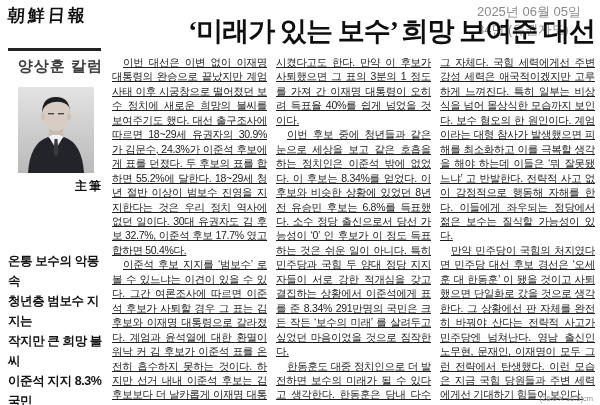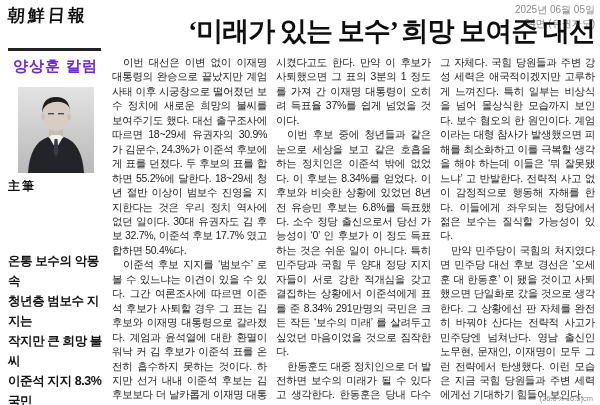--- a/index.html
+++ b/index.html
@@ -9,54 +9,54 @@
     overflow:hidden;margin:0 auto;
   }
   
   .logo{
     position:absolute;left:8px;top:4px;
     font-family:"Liberation Serif","DejaVu Serif",serif;
     font-weight:bold;font-size:17px;letter-spacing:3px;color:#111;
     transform:skewX(-4deg);
   }
   .dateline{
-    position:absolute;right:5px;top:3px;text-align:right;
-    font-size:10px;line-height:1.35;color:#8a8a8a;
+    position:absolute;right:19px;top:3px;
+    font-size:13px;line-height:1.35;color:#8a8a8a;
   }
   
   .headline{
     position:absolute;left:110px;right:5px;top:13px;
     text-align:right;
     font-family:"Liberation Serif","DejaVu Serif",serif;
     font-weight:bold;font-size:27px;letter-spacing:-1px;color:#0e0e0e;
     white-space:nowrap;
   }
   
   .rail{position:absolute;left:8px;top:48px;width:95px;}
   .rail-rule{border-top:3px solid #222;width:93px;height:0;margin:0 0 6px 0;}
-  .rail-title{text-align:center;font-weight:bold;font-size:15px;letter-spacing:1px;color:#6d28d9;}
+  .rail-title{text-align:right;font-weight:bold;font-size:15px;letter-spacing:1px;color:#404040;}
   .photo-wrap{width:76px;height:86px;margin:11px auto 5px auto;}
   .photo-wrap svg{display:block;width:76px;height:86px;}
   .photo-caption{
-    text-align:left;font-size:12px;font-weight:bold;color:#111;
+    text-align:right;font-size:12px;font-weight:bold;color:#111;
     font-family:"Liberation Serif","DejaVu Serif",serif;letter-spacing:2px;
   }
   .pull-quote{
     margin-top:56px;font-weight:bold;font-size:12.5px;line-height:1.6;
     letter-spacing:-0.4px;color:#141414;white-space:pre-line;
   }
   
   .cols{
     position:absolute;left:112px;top:55px;right:5px;bottom:4px;
     display:flex;gap:9px;
   }
   .col{
     flex:1 1 0;min-width:0;overflow:hidden;
     font-size:10.5px;line-height:14.45px;text-align:justify;
-    letter-spacing:-0.3px;color:#1c1c1c;
+    letter-spacing:-0.3px;color:#1c1c1c;text-decoration:underline;
   }
   .col p{margin:0;text-indent:11px;}
   .col p.cont{text-indent:0;}
   .size-note{
     position:absolute;right:7px;bottom:2px;
     font-size:7.5px;color:#8d8d8d;letter-spacing:0;
   }
 </style>
 </head>
 <body>
@@ -112,27 +112,27 @@
 깊은 뜻일 것</div>
   </div>
 
   <div class="cols">
     <div class="col">
       <p>이번 대선은 이변 없이 이재명 대통령의 완승으로 끝났지만 계엄 사태 이후 시궁창으로 떨어졌던 보수 정치에 새로운 희망의 불씨를 보여주기도 했다. 대선 출구조사에 따르면 18~29세 유권자의 30.9%가 김문수, 24.3%가 이준석 후보에게 표를 던졌다. 두 후보의 표를 합하면 55.2%에 달한다. 18~29세 청년 절반 이상이 범보수 진영을 지지한다는 것은 우리 정치 역사에 없던 일이다. 30대 유권자도 김 후보 32.7%, 이준석 후보 17.7% 였고 합하면 50.4%다.</p>
       <p>이준석 후보 지지를 ‘범보수’ 로 볼 수 있느냐는 이견이 있을 수 있다. 그간 여론조사에 따르면 이준석 후보가 사퇴할 경우 그 표는 김 후보와 이재명 대통령으로 갈라졌다. 계엄과 윤석열에 대한 환멸이 워낙 커 김 후보가 이준석 표를 온전히 흡수하지 못하는 것이다. 하지만 선거 내내 이준석 후보는 김 후보보다 더 날카롭게 이재명 대통령을 비판했다. 그런 점에서 김 후보와 이준석 지지를 범보수로 묶어도 큰 오류는 아니라고 본다.</p>
 
     </div>
     <div class="col">
-      <p class="cont">시켰다고도 한다. 만약 이 후보가 사퇴했으면 그 표의 3분의 1 정도를 가져 간 이재명 대통령이 오히려 득표율 37%를 쉽게 넘었을 것이다.</p>
+      <p class="cont">시켰다고도 한다. 만약 이 후보가 사퇴했으면 그 표의 3분의 1 정도를 가져 간 이재명 대통령이 오히려 득표율 40%를 쉽게 넘었을 것이다.</p>
       <p>이번 후보 중에 청년들과 같은 눈으로 세상을 보고 같은 호흡을 하는 정치인은 이준석 밖에 없었다. 이 후보는 8.34%를 얻었다. 이 후보와 비슷한 상황에 있었던 8년 전 유승민 후보는 6.8%를 득표했다. 소수 정당 출신으로서 당선 가능성이 ‘0’ 인 후보가 이 정도 득표하는 것은 쉬운 일이 아니다. 특히 민주당과 국힘 두 양대 정당 지지자들이 서로 강한 적개심을 갖고 결집하는 상황에서 이준석에게 표를 준 8.34% 291만명의 국민은 크든 작든 ‘보수의 미래’ 를 살려두고 싶었던 마음이었을 것으로 짐작한다.</p>
       <p>한동훈도 대중 정치인으로 더 발전하면 보수의 미래가 될 수 있다고 생각한다. 한동훈은 당내 다수파인 친윤 그룹과 태극기 세력의 절대적 비토에도 국힘 경선 결승에 오르는 저력을 보여주었다. 앞으로 이준석·한동훈 두 젊은 정치인의 경쟁은 보수 정치의 활력소가 될 수 있다. 국힘 김용태 비대위원장(경기 포천가평), 김재섭 의원(서울 도봉갑), 개혁신당 천하람 의원 등도 보수가 가진 미래다.</p>
 
     </div>
     <div class="col">
-      <p class="cont">그 자체다. 국힘 당원들과 주변 강성 세력은 애국적이겠지만 고루하게 느껴진다. 특히 일부는 비상식을 넘어 몰상식한 모습까지 보인다. 보수 혐오의 한 원인이다. 계엄이라는 대형 참사가 발생했으면 피해를 최소화하고 이를 극복할 생각을 해야 하는데 이들은 ‘뭐 잘못됐느냐’ 고 반발한다. 전략적 사고 없이 감정적으로 행동해 자해를 한다. 이들에게 좌우되는 정당에서 젊은 보수는 질식할 가능성이 있다.</p>
+      <p class="cont">그 자체다. 국힘 세력에게선 주변 강성 세력은 애국적이겠지만 고루하게 느껴진다. 특히 일부는 비상식을 넘어 몰상식한 모습까지 보인다. 보수 혐오의 한 원인이다. 계엄이라는 대형 참사가 발생했으면 피해를 최소화하고 이를 극복할 생각을 해야 하는데 이들은 ‘뭐 잘못됐느냐’ 고 반발한다. 전략적 사고 없이 감정적으로 행동해 자해를 한다. 이들에게 좌우되는 정당에서 젊은 보수는 질식할 가능성이 있다.</p>
       <p>만약 민주당이 국힘의 처지였다면 민주당 대선 후보 경선은 ‘오세훈 대 한동훈’ 이 됐을 것이고 사퇴했으면 단일화로 갔을 것으로 생각한다. 그 상황에선 판 자체를 완전히 바꿔야 산다는 전략적 사고가 민주당엔 넘쳐난다. 영남 출신인 노무현, 문재인, 이재명이 모두 그런 전략에서 탄생했다. 이런 모습은 지금 국힘 당원들과 주변 세력에게선 기대하기 힘들어 보인다.</p>
 
     </div>
   </div>
 
   <div class="size-note">(26.0 X 16.5)cm</div>
 
 </div>
 
 </body></html>

